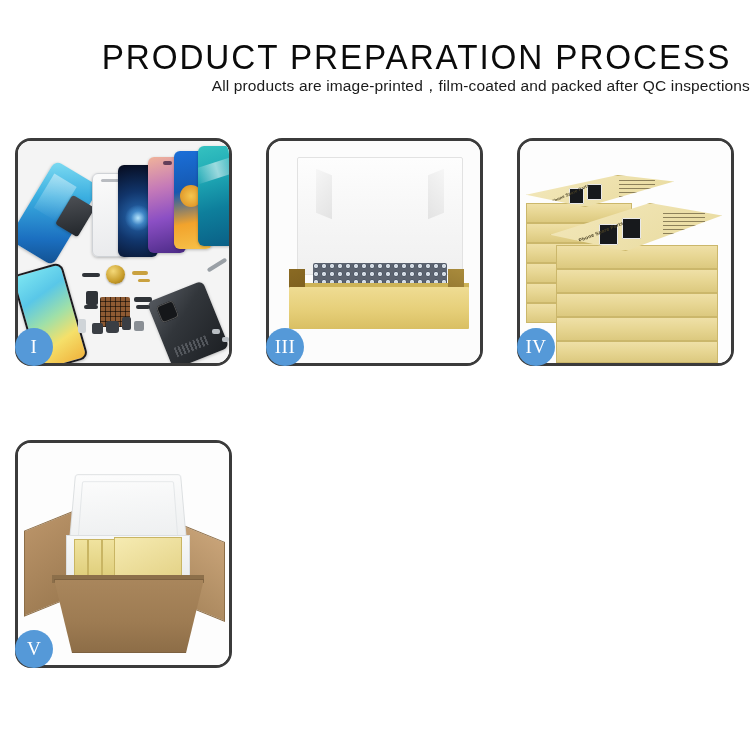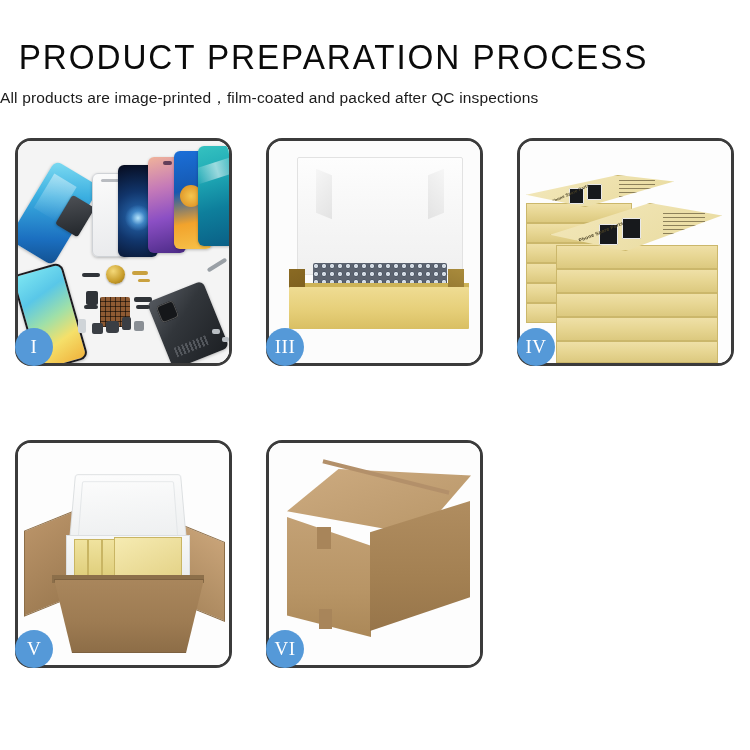--- a/index.html
+++ b/index.html
@@ -4,31 +4,31 @@
 <style>
   html,body{margin:0;padding:0;}
   body{
     width:750px;height:750px;
     background:#ffffff;
     font-family:"Liberation Sans", sans-serif;
     overflow:hidden;
     position:relative;
   }
   
-  #header{text-align:left;padding-top:38px;}
+  #header{text-align:right;padding-top:38px;}
   #title{
     font-size:35px;line-height:38px;
     font-weight:400;color:#0b0b0b;
     letter-spacing:2.0px;
     transform:scaleX(0.95);
     white-space:nowrap;
   }
   #subtitle{
     font-size:15.5px;line-height:20px;
-    color:#1b1b1b;margin-top:12px;
+    color:#1b1b1b;
     letter-spacing:0.15px;
     white-space:nowrap;
   }
   
   #grid{
     position:absolute;
     left:15px;top:138px;
     width:720px;
     display:grid;
     grid-template-columns:217px 217px 217px;
@@ -444,27 +444,14 @@
         <div class="c5-yel" style="left:70px;width:12px;"></div>
         <div class="c5-yel" style="left:84px;width:12px;"></div>
         <div class="c5-yel2"></div>
         <div class="c5-rim"></div>
         <div class="c5-body"></div>
       </div>
     </div>
     <div class="badge">V</div>
   </div>
 
-  <div class="panel p6">
-    <div class="panel-inner">
-      <div class="scene">
-        <div class="c6-top"></div>
-        <div class="c6-seam"></div>
-        <div class="c6-left"></div>
-        <div class="c6-right"></div>
-        <div class="c6-tab" style="left:48px;top:84px;width:14px;height:22px;"></div>
-        <div class="c6-tab" style="left:50px;top:166px;width:13px;height:20px;"></div>
-      </div>
-    </div>
-    <div class="badge">VI</div>
-  </div>
 
 </div>
 
 </body></html>

